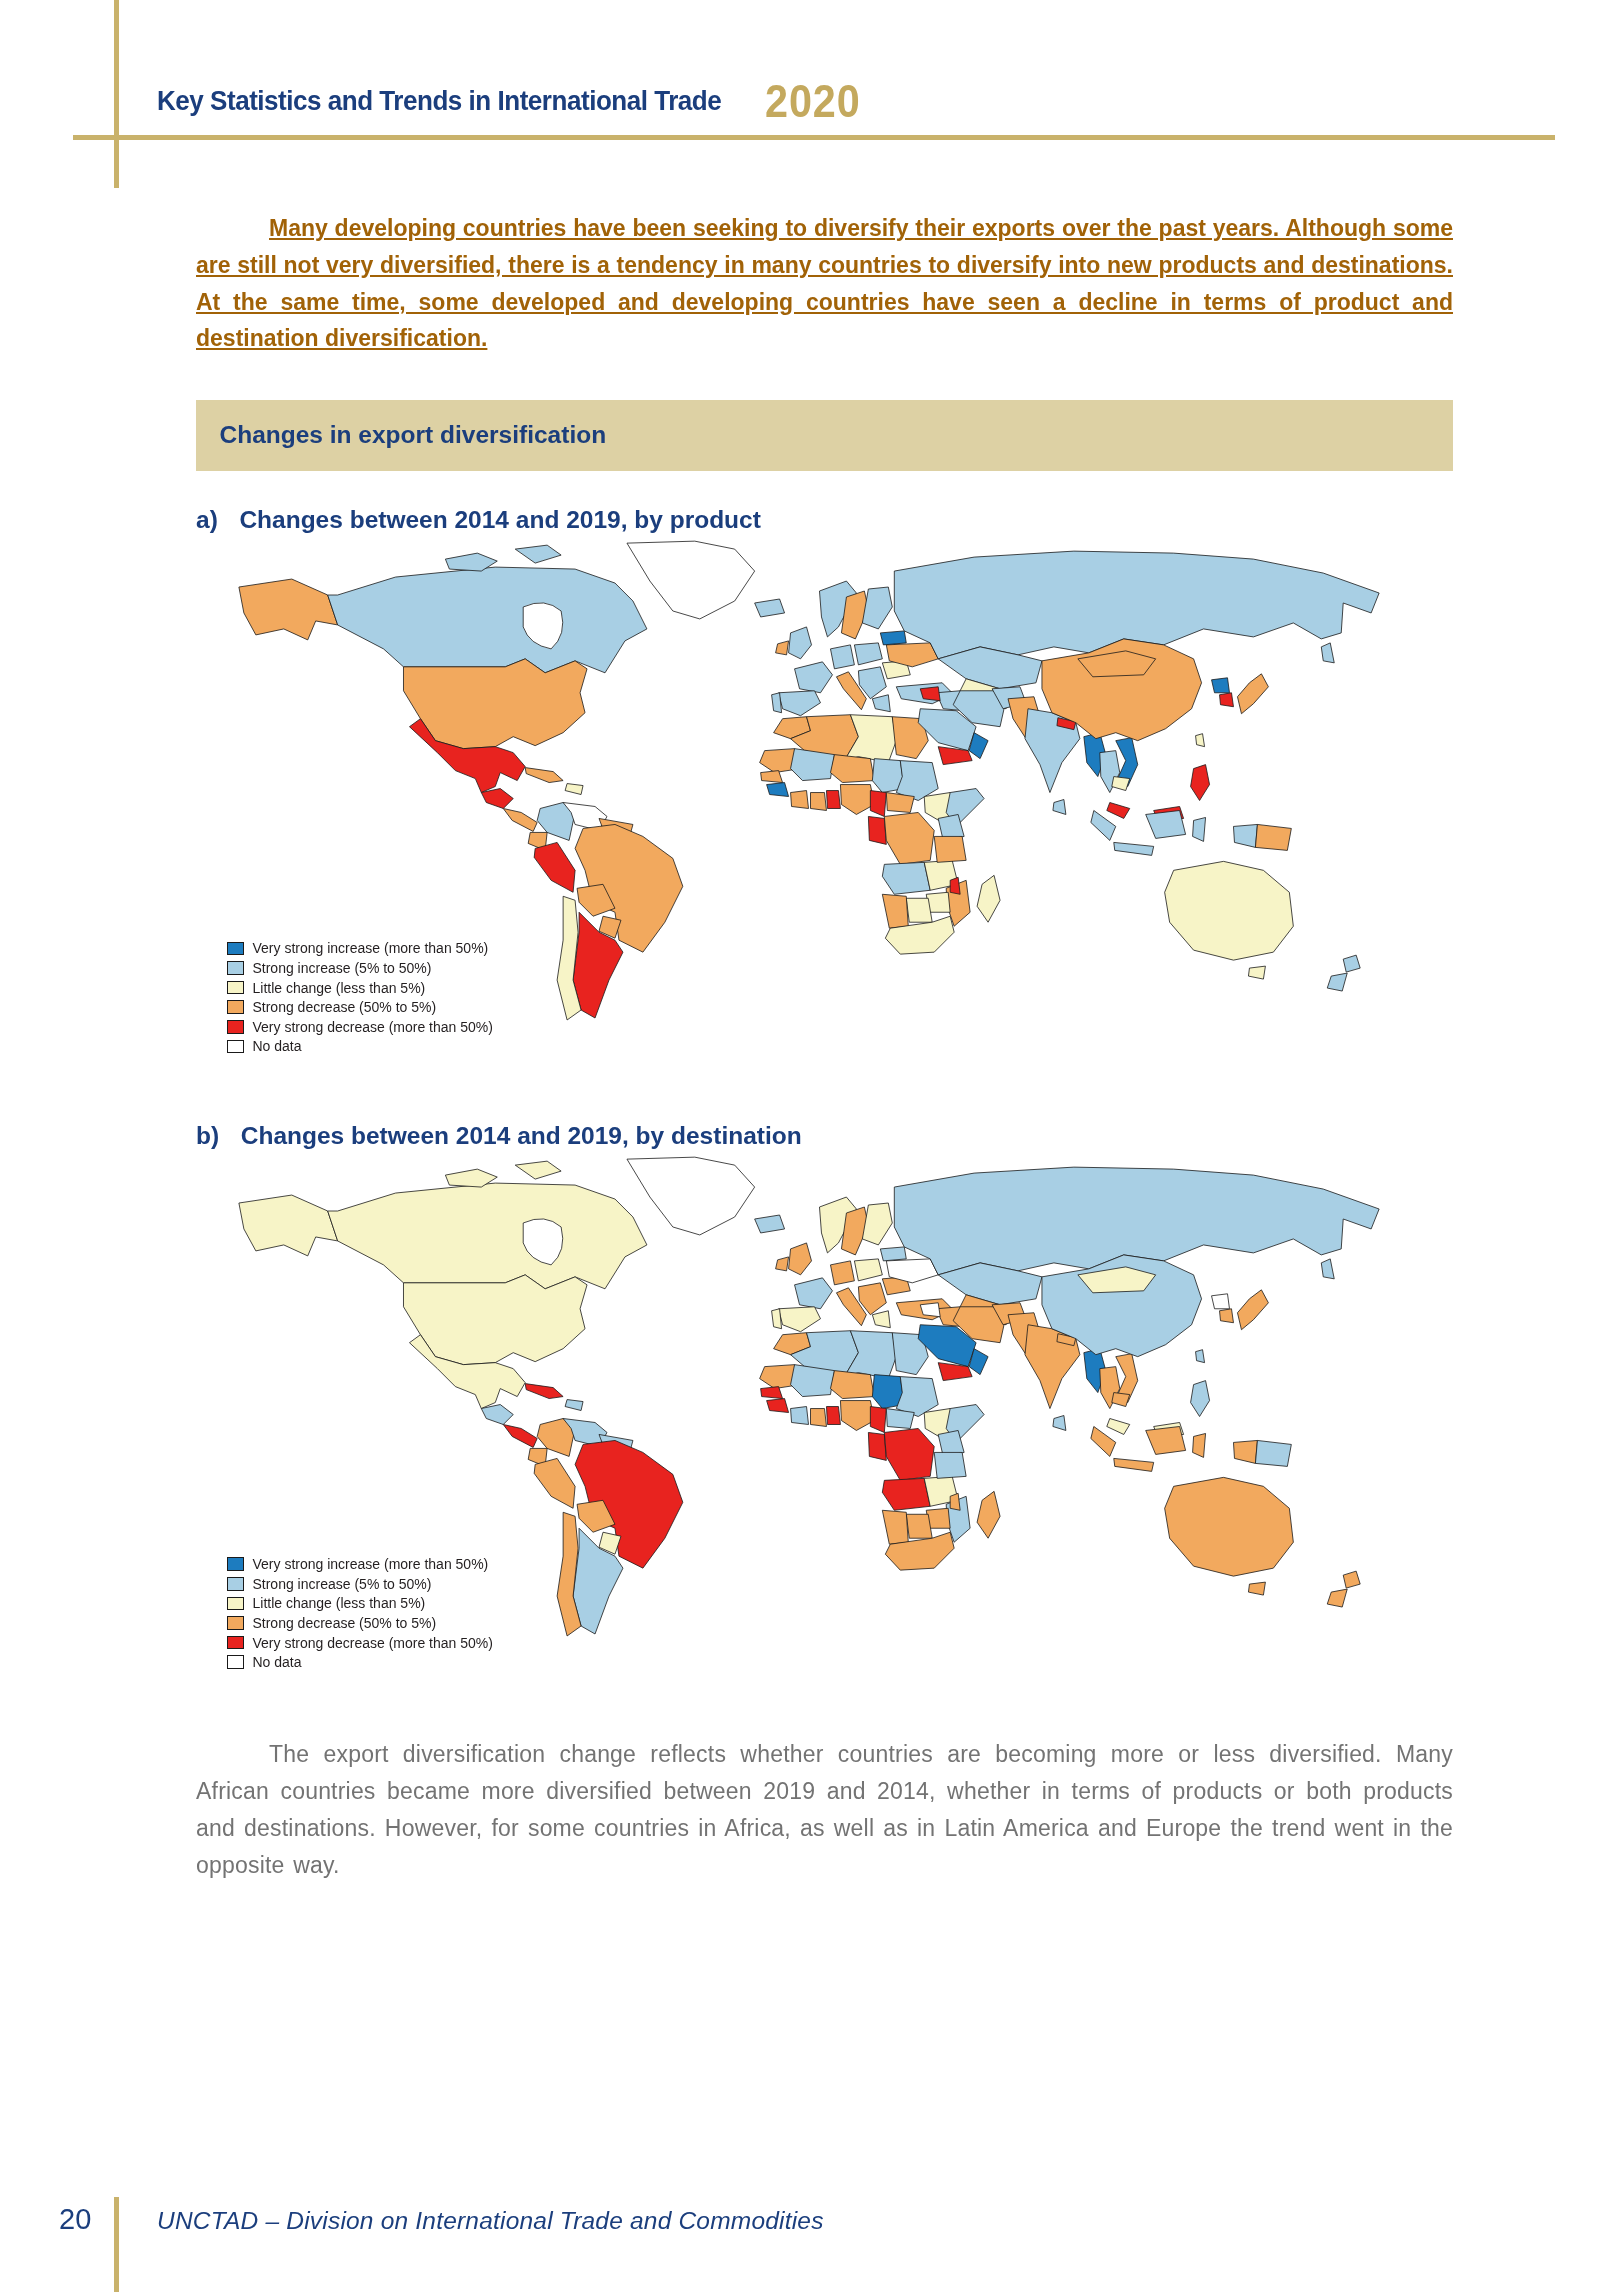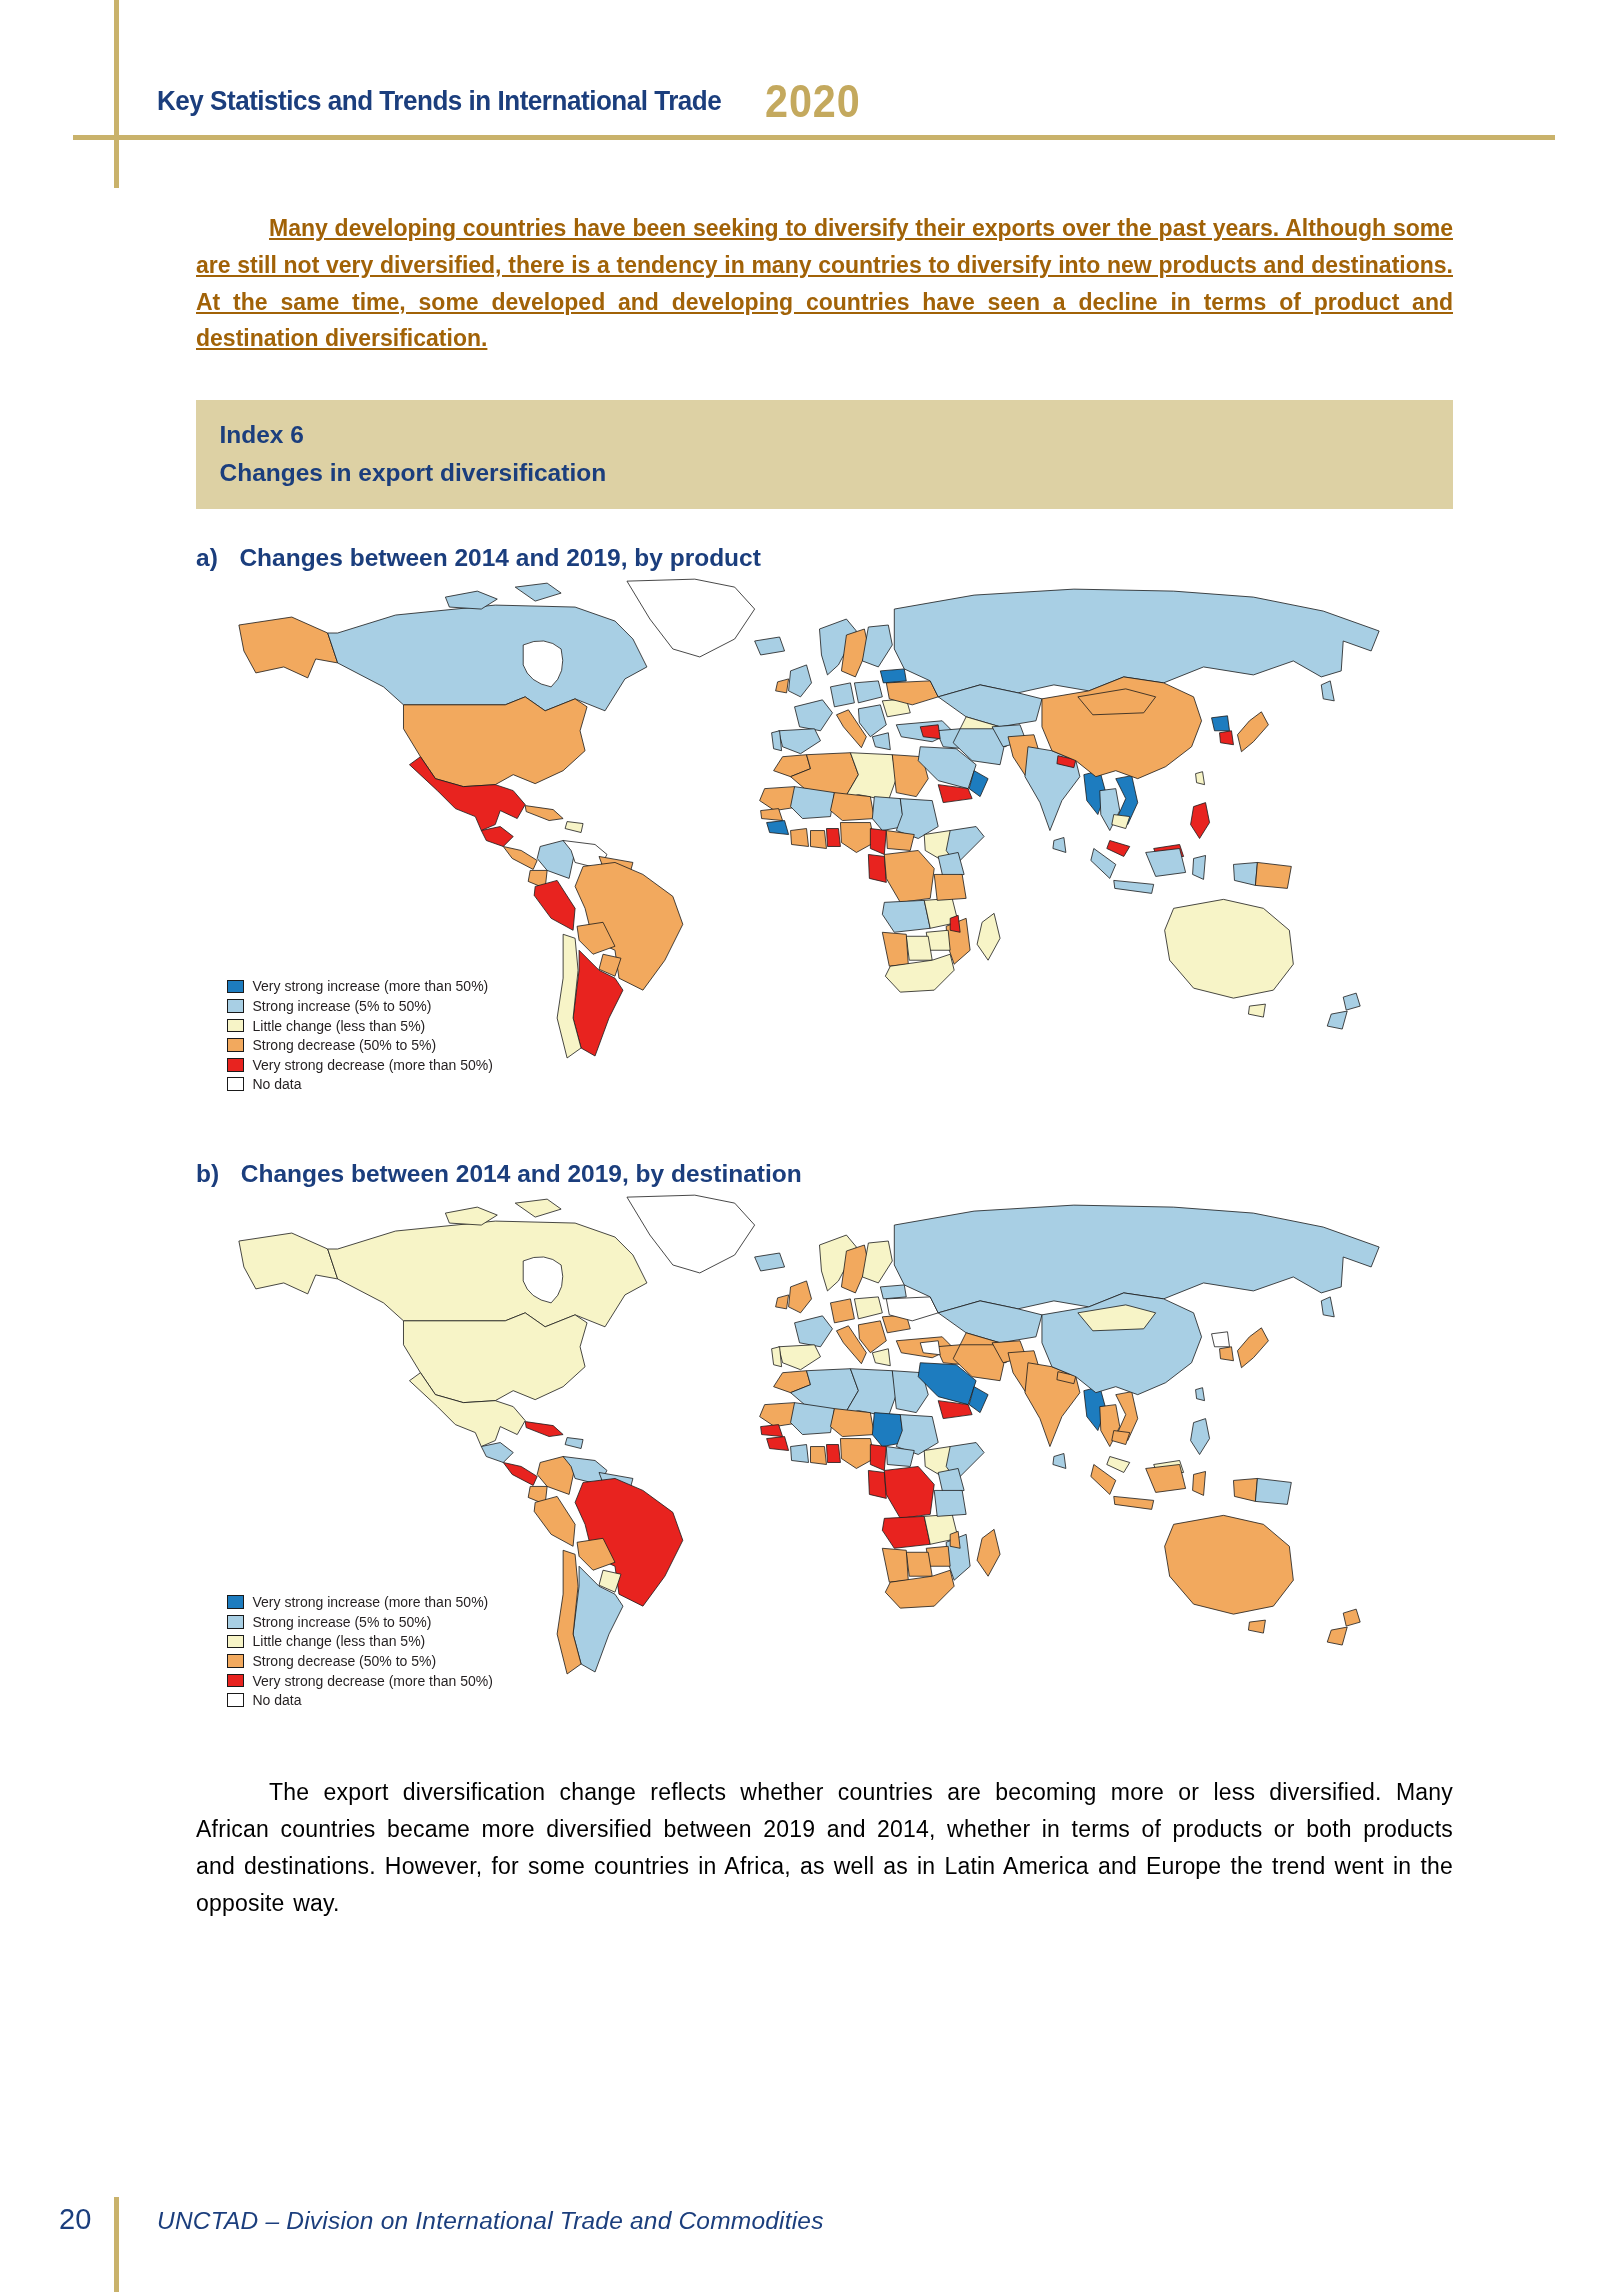--- a/index.html
+++ b/index.html
@@ -6,21 +6,21 @@
   body{width:1621px;height:2293px;position:relative;overflow:hidden;
        font-family:"Liberation Sans","DejaVu Sans",sans-serif;color:#231f20;}
   .rule-v-top{position:absolute;left:114px;top:0;width:4.9px;height:188px;background:#c9b26b;}
   .rule-h-top{position:absolute;left:73px;top:135px;width:1482px;height:4.9px;background:#c9b26b;}
   .header-row{position:absolute;left:157px;top:82px;display:flex;align-items:center;gap:13.7px;white-space:nowrap;}
   .header-title{font-size:27.4px;font-weight:bold;color:#1b3e7d;letter-spacing:-0.5px;transform:scaleX(0.95);transform-origin:left bottom;}
   .header-year{font-size:47px;font-weight:bold;color:#c4a95e;letter-spacing:1px;line-height:0.82;transform:scaleX(0.88);transform-origin:left bottom;}
   .content{position:absolute;left:196px;top:210px;width:1257px;}
   .para{font-size:23px;line-height:1.6;text-align:justify;text-indent:73px;margin:0;}
   .para.intro{font-weight:bold;color:#a16207;text-decoration:underline;}
-  .para.outro{font-weight:normal;color:#000000;margin-top:49px;letter-spacing:0.2px;word-spacing:2px;}
+  .para.outro{font-weight:normal;color:#737373;margin-top:49px;letter-spacing:0.2px;word-spacing:2px;}
   .index-box{margin-top:43px;background:#ddd1a4;padding:15.7px 23.5px 17.6px 23.5px;color:#1b3e7d;
              font-weight:bold;font-size:24.5px;line-height:1.55;}
   .sec-head{margin-top:35px;margin-bottom:5.9px;color:#1b3e7d;font-weight:bold;font-size:24.5px;display:flex;gap:21.6px;}
   .map-fig{position:relative;width:1237px;height:531px;margin-top:3.9px;}
   .map-fig svg{position:absolute;left:0;top:0;}
   .legend{position:absolute;left:31px;bottom:15.7px;display:flex;flex-direction:column;gap:1px;}
   .legend-row{display:flex;align-items:center;height:18.6px;}
   .legend-swatch{width:16.7px;height:13.7px;border:1.4px solid #1a1a1a;box-sizing:border-box;flex:0 0 auto;}
   .legend-label{font-size:14px;color:#231f20;margin-left:8.8px;white-space:nowrap;}
   .footer-page{position:absolute;left:59px;top:2203px;font-size:29px;color:#1b3e7d;}
@@ -35,21 +35,20 @@
 
 <div class="header-row">
   <span class="header-title">Key Statistics and Trends in International Trade</span>
   <span class="header-year">2020</span>
 </div>
 
 <div class="content">
   <p class="para intro">Many developing countries have been seeking to diversify their exports over the past years. Although some are still not very diversified, there is a tendency in many countries to diversify into new products and destinations. At the same time, some developed and developing countries have seen a decline in terms of product and destination diversification.</p>
 
   <div class="index-box">
-    <div>Index 6</div>
     <div>Changes in export diversification</div>
   </div>
 
   <div class="sec-head">
     <span>a)</span>
     <span>Changes between 2014 and 2019, by product</span>
   </div>
 
   <div class="map-fig" id="map-a">
       <svg viewBox="0 0 1240 530" width="1237" height="531">

